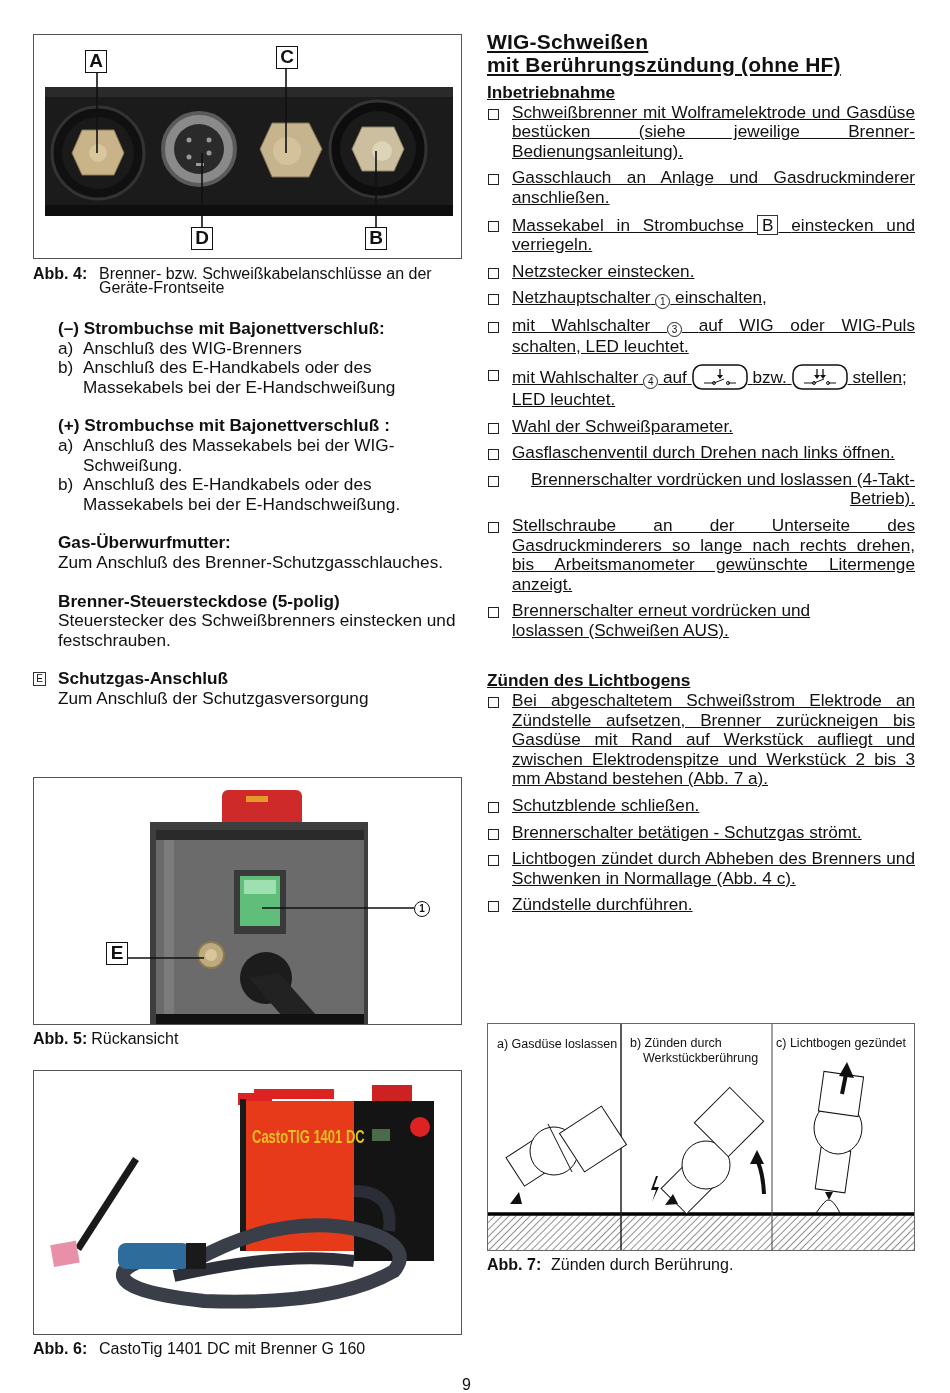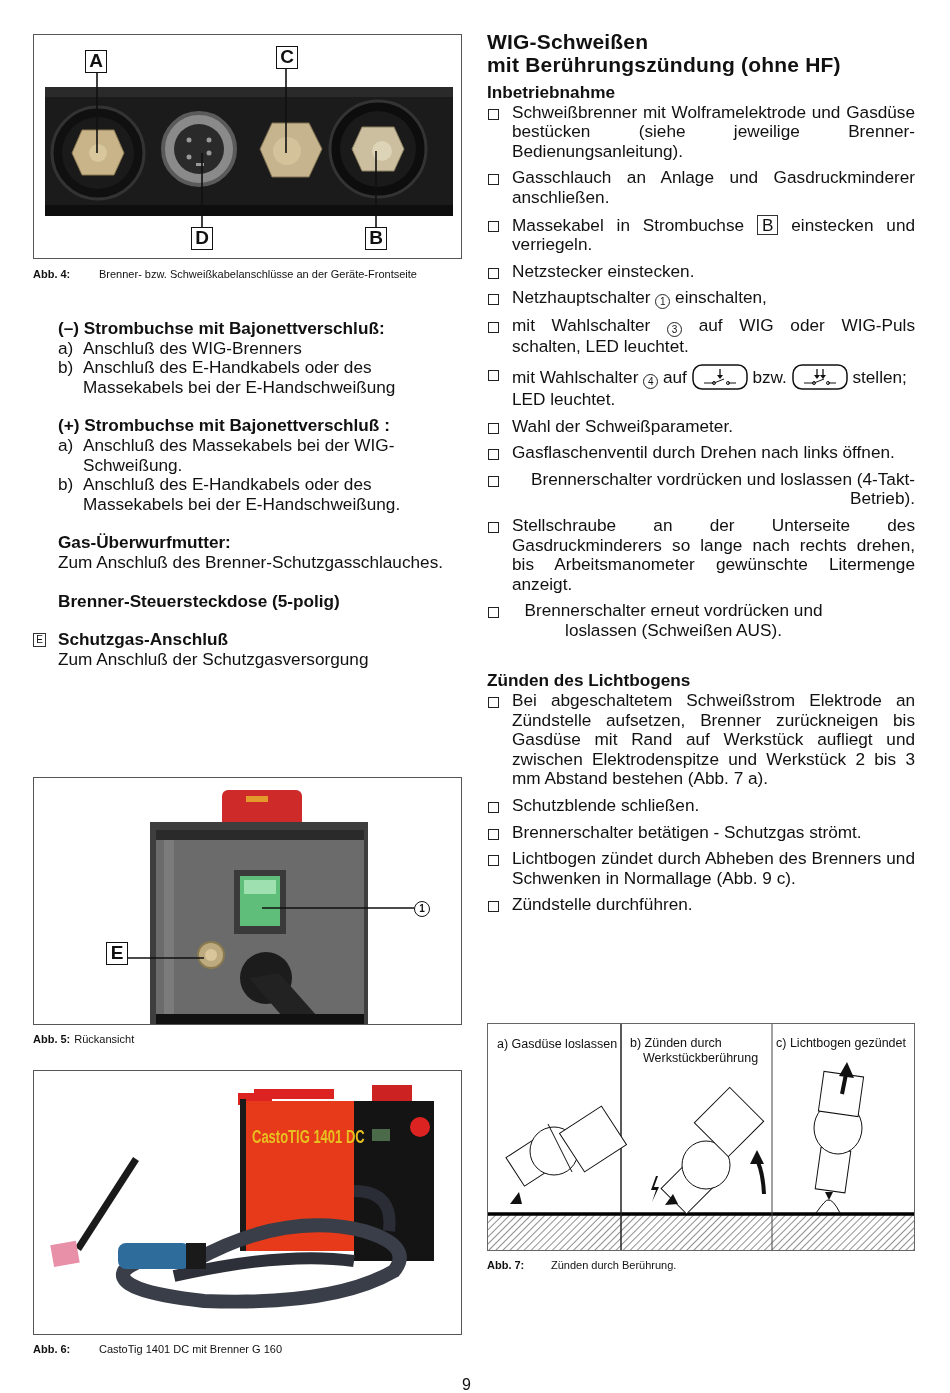--- a/index.html
+++ b/index.html
@@ -1,20 +1,20 @@
 <!DOCTYPE html>
 <html><head>
 <meta charset="utf-8">
 <style>
   html, body { margin:0; padding:0; background:#fff; }
   body { width:950px; height:1393px; position:relative; overflow:hidden;
          font-family:"Liberation Sans", sans-serif; color:#111; }
   .abs { position:absolute; }
   .figbox { position:absolute; border:1px solid #555; background:#fff; overflow:hidden; }
-  .caption { position:absolute; font-size:11px; line-height:14px; }
+  .caption { position:absolute; font-size:16px; line-height:14px; }
   .caption .num { font-weight:bold; display:inline-block; }
   .lbl { position:absolute; border:1.5px solid #111; background:#fff; font-weight:bold;
          font-size:19px; line-height:20px; text-align:center; width:20px; height:21px; }
   .txt { font-size:17.2px; line-height:19.6px; }
   .bold { font-weight:bold; }
   .li { position:relative; padding-left:25px; text-align:justify; margin-bottom:7px; }
   .li .box { position:absolute; left:1px; top:6px; width:9px; height:9px; border:1px solid #222; }
   .ab { position:relative; padding-left:25px; }
   .ab .mk { position:absolute; left:0; top:0; }
   .inlbox { display:inline-block; border:1px solid #333; padding:0 4px; line-height:18px; }
@@ -73,20 +73,21 @@
   <div class="ab"><span class="mk">b)</span><span>Anschluß des E-Handkabels oder des Massekabels bei der E-Handschweißung</span></div>
 
   <div class="bold" style="margin-top:19px;">(+) Strombuchse mit Bajonettverschluß :</div>
   <div class="ab"><span class="mk">a)</span><span>Anschluß des Massekabels bei der WIG-Schweißung.</span></div>
   <div class="ab"><span class="mk">b)</span><span>Anschluß des E-Handkabels oder des Massekabels bei der E-Handschweißung.</span></div>
 
   <div class="bold" style="margin-top:19px;">Gas-Überwurfmutter:</div>
   <div>Zum Anschluß des Brenner-Schutzgasschlauches.</div>
 
   <div class="bold" style="margin-top:19px;">Brenner-Steuersteckdose (5-polig)</div>
+  <div>Steuerstecker des Schweißbrenners einstecken und festschrauben.</div>
 
   <div style="position:relative; margin-top:19px;">
     <span style="position:absolute; left:-25px; top:3px; border:1px solid #333; font-size:10px; line-height:12px; width:11px; text-align:center;">E</span>
     <div class="bold">Schutzgas-Anschluß</div>
     <div>Zum Anschluß der Schutzgasversorgung</div>
   </div>
 </div>
 
 <div class="figbox" style="left:33px; top:777px; width:427px; height:246px;">
   <svg width="427" height="246" style="position:absolute;left:0;top:0;">
@@ -131,21 +132,21 @@
     <rect x="18" y="172" width="26" height="22" fill="#e890a8" transform="rotate(-10 30 183)"></rect>
     <rect x="84" y="172" width="72" height="26" rx="8" fill="#2e6c9c"></rect>
     <rect x="152" y="172" width="20" height="26" fill="#1a1a1a"></rect>
   </svg>
   <div style="position:absolute; left:218px; top:58px; color:#e8c020; font-weight:bold; font-size:13px; transform:scaleY(1.4);">CastoTIG 1401 DC</div>
 </div>
 <div class="caption" style="left:33px; top:1342px;">
   <span class="num" style="width:66px;">Abb. 6:</span><span>CastoTig 1401 DC mit Brenner G 160</span>
 </div>
 
-<div class="abs" style="left:487px; top:30px; width:428px;">
+<div class="abs" style="left:487px; top:30px; width:428px;text-decoration:underline;">
   <div style="font-weight:900; font-size:21px; line-height:23px; letter-spacing:0.2px;">
     <div>WIG-Schweißen</div>
     <div>mit Berührungszündung (ohne HF)</div>
   </div>
   <div class="txt bold" style="margin-top:7px;">Inbetriebnahme</div>
 
   <div class="txt">
     <div class="li"><span class="box"></span><span>Schweißbrenner mit Wolframelektrode und Gasdüse bestücken (siehe jeweilige Brenner-Bedienungsanleitung).</span></div>
     <div class="li"><span class="box"></span><span>Gasschlauch an Anlage und Gasdruckminderer anschließen.</span></div>
     <div class="li"><span class="box"></span><span>Massekabel in Strombuchse</span> <span class="inlbox">B</span> <span>einstecken und verriegeln.</span></div>
@@ -174,29 +175,29 @@
           <circle cx="22" cy="19" r="1.5" fill="none" stroke="#111"></circle>
           <line x1="22" y1="19" x2="32" y2="15" stroke="#111"></line>
           <circle cx="36" cy="19" r="1.5" fill="none" stroke="#111"></circle>
           <line x1="36" y1="19" x2="44" y2="19" stroke="#111"></line>
         </svg>
       <span>stellen; LED leuchtet.</span></div>
     <div class="li"><span class="box"></span><span>Wahl der Schweißparameter.</span></div>
     <div class="li" style="text-align:left;"><span class="box"></span><span>Gasflaschenventil durch Drehen nach links öffnen.</span></div>
     <div class="li" style="text-align:right;"><span class="box"></span><span>Brennerschalter vordrücken und loslassen (4-Takt-Betrieb).</span></div>
     <div class="li"><span class="box"></span><span>Stellschraube an der Unterseite des Gasdruckminderers so lange nach rechts drehen, bis Arbeitsmanometer gewünschte Litermenge anzeigt.</span></div>
-    <div class="li" style="text-align:center; padding-right:80px;"><span class="box"></span><span>Brennerschalter erneut vordrücken und loslassen (Schweißen AUS).</span></div>
+    <div class="li" style="text-align:left; padding-right:80px;"><span class="box"></span><span>Brennerschalter erneut vordrücken und loslassen (Schweißen AUS).</span></div>
   </div>
 
   <div class="txt bold" style="margin-top:31px;">Zünden des Lichtbogens</div>
   <div class="txt">
     <div class="li"><span class="box"></span><span>Bei abgeschaltetem Schweißstrom Elektrode an Zündstelle aufsetzen, Brenner zurückneigen bis Gasdüse mit Rand auf Werkstück aufliegt und zwischen Elektrodenspitze und Werkstück 2 bis 3 mm Abstand bestehen (Abb. 7 a).</span></div>
     <div class="li"><span class="box"></span><span>Schutzblende schließen.</span></div>
     <div class="li"><span class="box"></span><span>Brennerschalter betätigen - Schutzgas strömt.</span></div>
-    <div class="li"><span class="box"></span><span>Lichtbogen zündet durch Abheben des Brenners und Schwenken in Normallage (Abb. 9 c).</span></div>
+    <div class="li"><span class="box"></span><span>Lichtbogen zündet durch Abheben des Brenners und Schwenken in Normallage (Abb. 4 c).</span></div>
     <div class="li"><span class="box"></span><span>Zündstelle durchführen.</span></div>
   </div>
 </div>
 
 <div class="figbox" style="left:487px; top:1023px; width:426px; height:226px; border-color:#666;">
   <svg width="426" height="226" style="position:absolute; left:0; top:0;">
     <defs>
       <pattern id="hatch" width="5" height="5" patternUnits="userSpaceOnUse" patternTransform="rotate(45)">
         <line x1="0" y1="0" x2="0" y2="5" stroke="#222" stroke-width="1"></line>
       </pattern>

